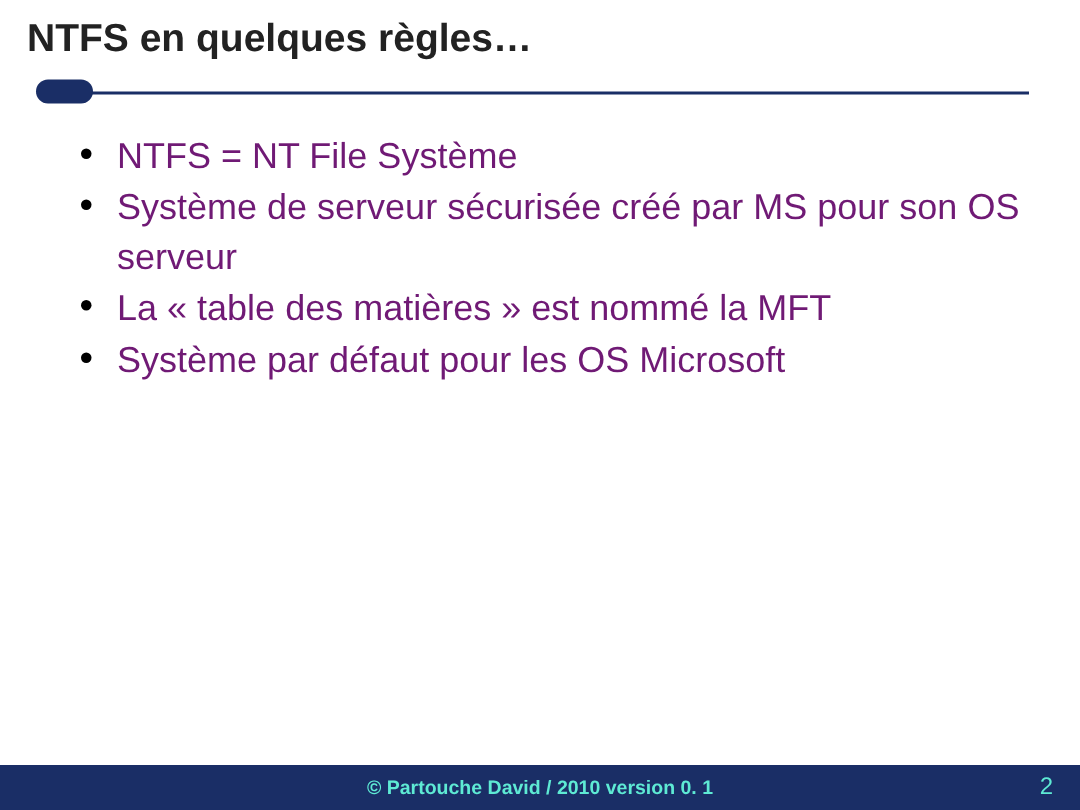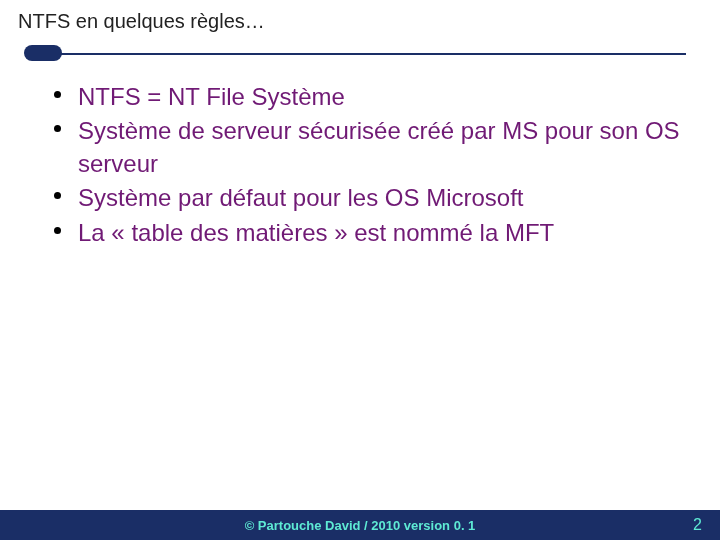--- a/index.html
+++ b/index.html
@@ -9,24 +9,24 @@
     background: #fff;
     position: relative;
   }
   .slide {
     width: 720px;
     height: 540px;
     position: relative;
     background: #fff;
   }
   .title {
-    font-size: 20px;
+    font-size: 26px;
     color: #222;
     padding: 10px 0 6px 18px;
-    font-weight: 400;
+    font-weight: 700;
   }
   .rule-wrap {
     position: relative;
     margin: 6px 0 0 26px;
     width: 660px;
     height: 18px;
   }
   .rule-line {
     position: absolute;
     top: 8px;
@@ -103,22 +103,22 @@
 
   <div class="rule-wrap">
     <div class="rule-line"></div>
     <div class="rule-cap"></div>
   </div>
 
   <div class="content">
     <ul class="bullets">
       <li>NTFS = NT File Système</li>
       <li>Système de serveur sécurisée créé par MS pour son OS serveur</li>
+      <li>La « table des matières » est nommé la MFT</li>
       <li>Système par défaut pour les OS Microsoft</li>
-      <li>La « table des matières » est nommé la MFT</li>
     </ul>
   </div>
 
   <div class="footer">
     <div class="footer-copy">© Partouche David / 2010 version 0. 1</div>
     <div class="footer-page">2</div>
   </div>
 
 </div>
 

